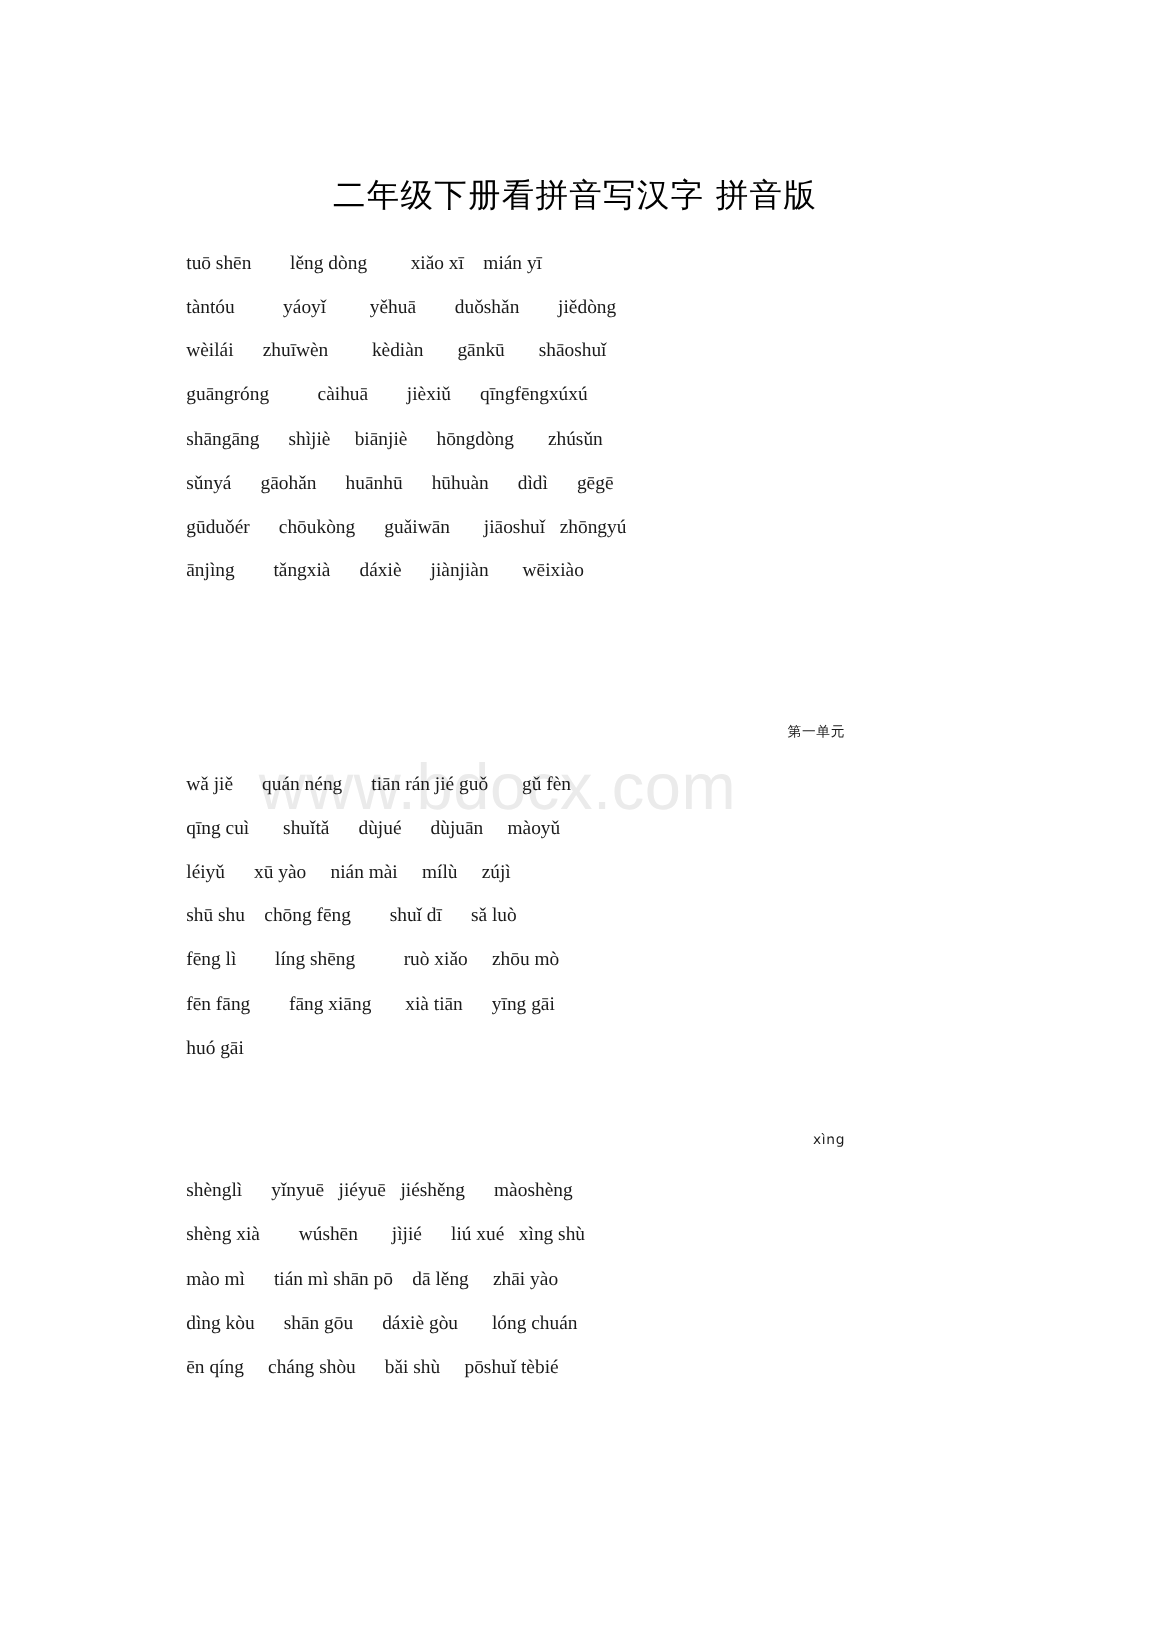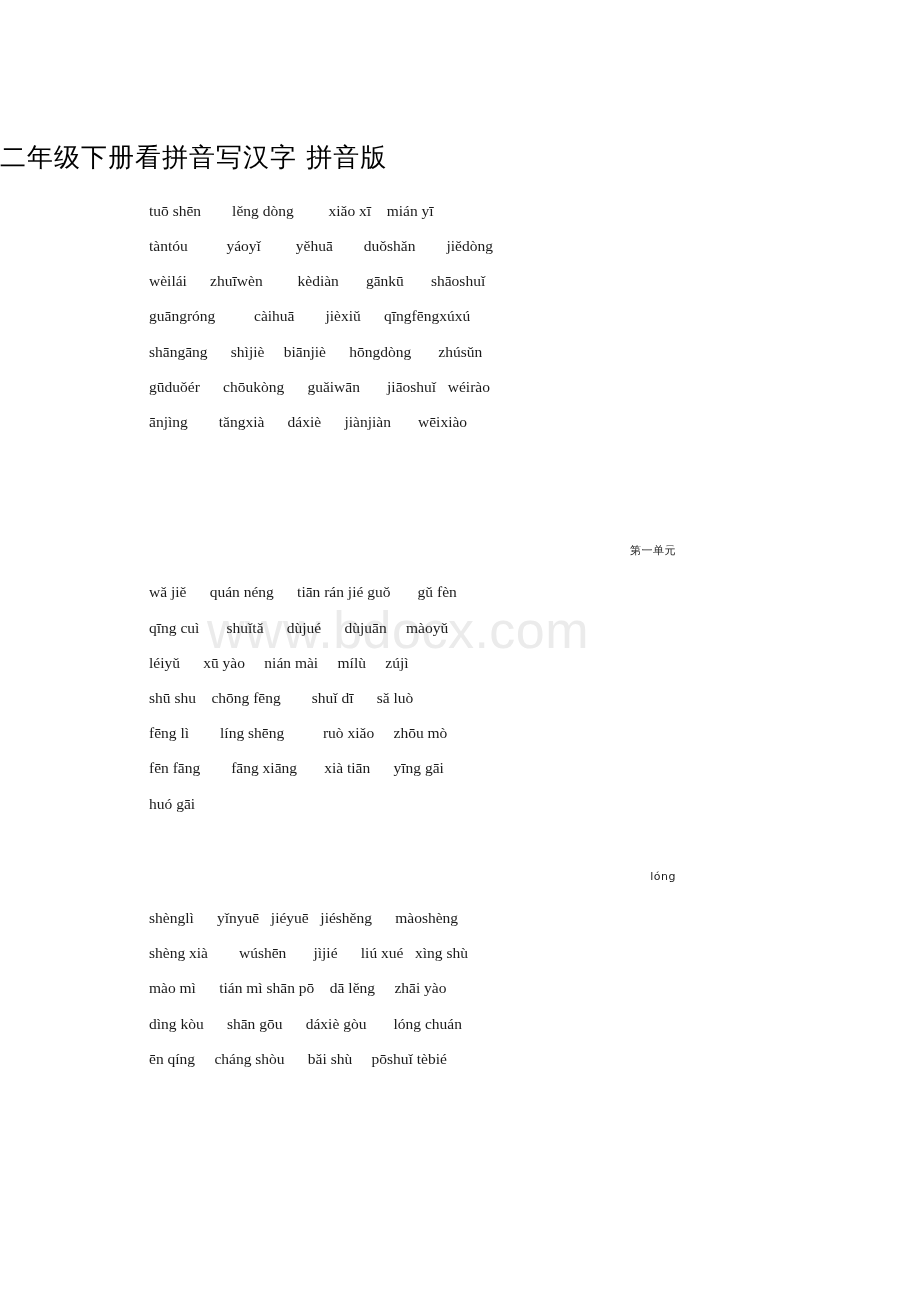--- a/index.html
+++ b/index.html
@@ -37,20 +37,21 @@
     line-height: 1;
   }
   .content {
     position: relative;
     z-index: 1;
     padding: 0;
   }
   .doc-title {
     margin: 0;
     padding-top: 141px;
+    text-align: center;
     font-family: "DejaVu Sans", "Liberation Sans", sans-serif;
     font-size: 26px;
     font-weight: 400;
     letter-spacing: 1px;
     line-height: 1.3;
     color: #000000;
   }
   .block {
     margin: 4px;
     padding: 0;
@@ -91,21 +92,22 @@
     <h1 class="doc-title">二年级下册看拼音写汉字 拼音版</h1>
 
     <div class="gap-sm"></div>
 
     <div class="block">
       <p class="line">tuō shēn        lěng dòng         xiǎo xī    mián yī</p>
       <p class="line">tàntóu          yáoyǐ         yěhuā        duǒshǎn        jiědòng</p>
       <p class="line">wèilái      zhuīwèn         kèdiàn       gānkū       shāoshuǐ</p>
       <p class="line">guāngróng          càihuā        jièxiǔ      qīngfēngxúxú</p>
       <p class="line">shāngāng      shìjiè     biānjiè      hōngdòng       zhúsǔn</p>
-      <p class="line">gūduǒér      chōukòng      guǎiwān       jiāoshuǐ   wéirào</p>
+      <p class="line">sǔnyá      gāohǎn      huānhū      hūhuàn      dìdì      gēgē</p>
+      <p class="line">gūduǒér      chōukòng      guǎiwān       jiāoshuǐ   zhōngyú</p>
       <p class="line">ānjìng        tǎngxià      dáxiè      jiànjiàn       wēixiào</p>
     </div>
 
     <div class="spacer-xl"></div>
 
     <div class="block">
       <p class="unit-heading">第一单元</p>
       <div class="spacer-after-unit"></div>
       <p class="line">wǎ jiě      quán néng      tiān rán jié guǒ       gǔ fèn</p>
       <p class="line"></p>
@@ -113,21 +115,21 @@
       <p class="line">léiyǔ      xū yào     nián mài     mílù     zújì</p>
       <p class="line">shū shu    chōng fēng        shuǐ dī      sǎ luò</p>
       <p class="line">fēng lì        líng shēng          ruò xiǎo     zhōu mò</p>
       <p class="line">fēn fāng        fāng xiāng       xià tiān      yīng gāi</p>
       <p class="line">huó gāi</p>
     </div>
 
     <div class="gap-md"></div>
 
     <div class="block">
-      <p class="unit-heading">lóng</p>
+      <p class="unit-heading">xìng</p>
       <div class="spacer-after-unit"></div>
       <p class="line">shènglì      yǐnyuē   jiéyuē   jiéshěng      màoshèng</p>
       <p class="line">shèng xià        wúshēn       jìjié      liú xué   xìng shù</p>
       <p class="line">mào mì      tián mì shān pō    dā lěng     zhāi yào</p>
       <p class="line">dìng kòu      shān gōu      dáxiè gòu       lóng chuán</p>
       <p class="line">ēn qíng     cháng shòu      bǎi shù     pōshuǐ tèbié</p>
     </div>
 
   </div>
 </div>

